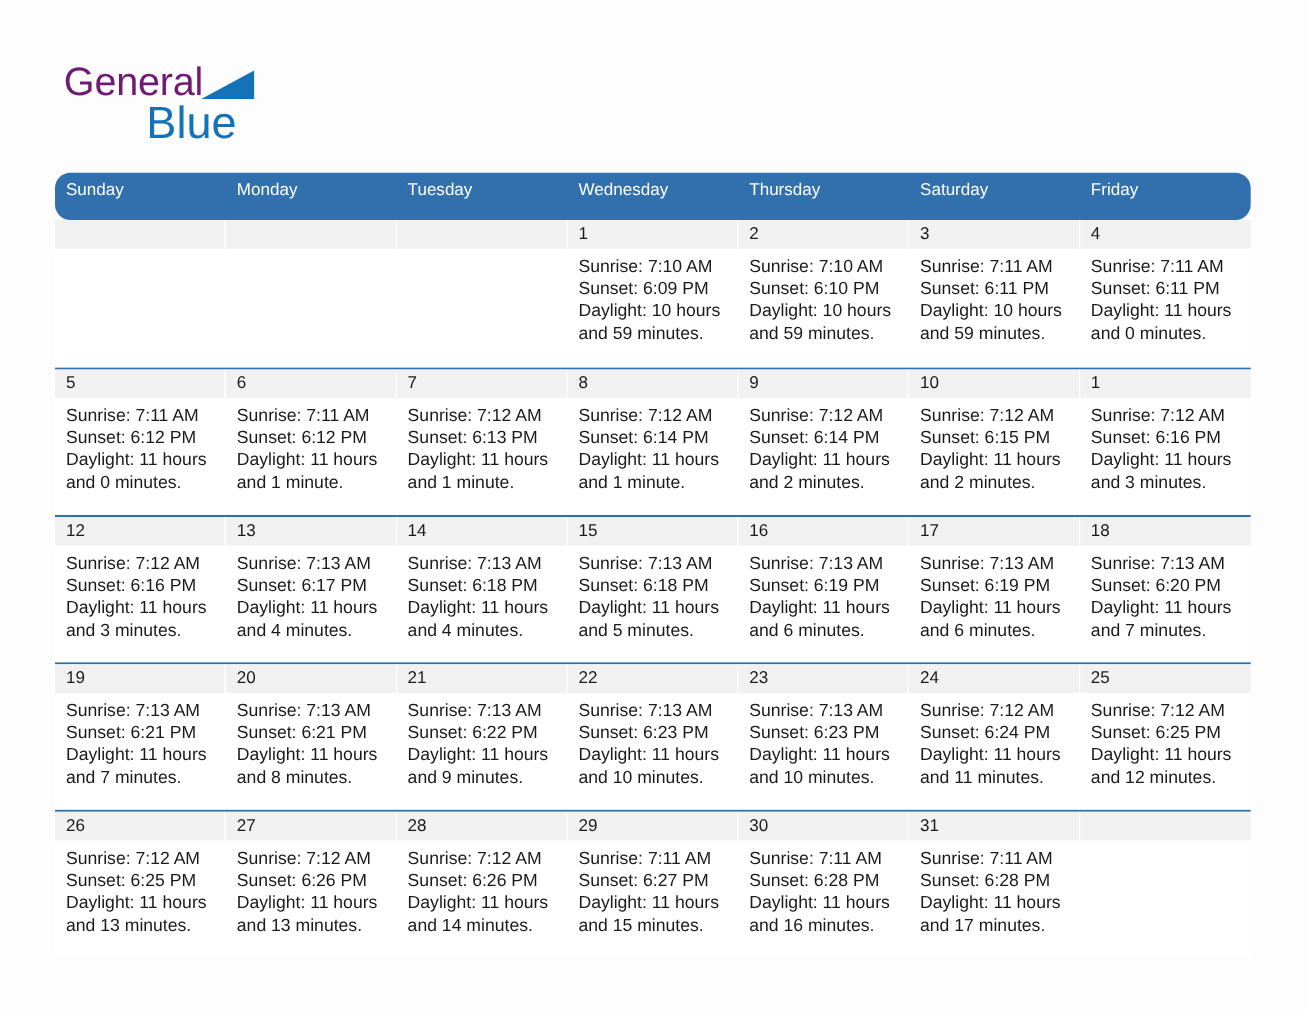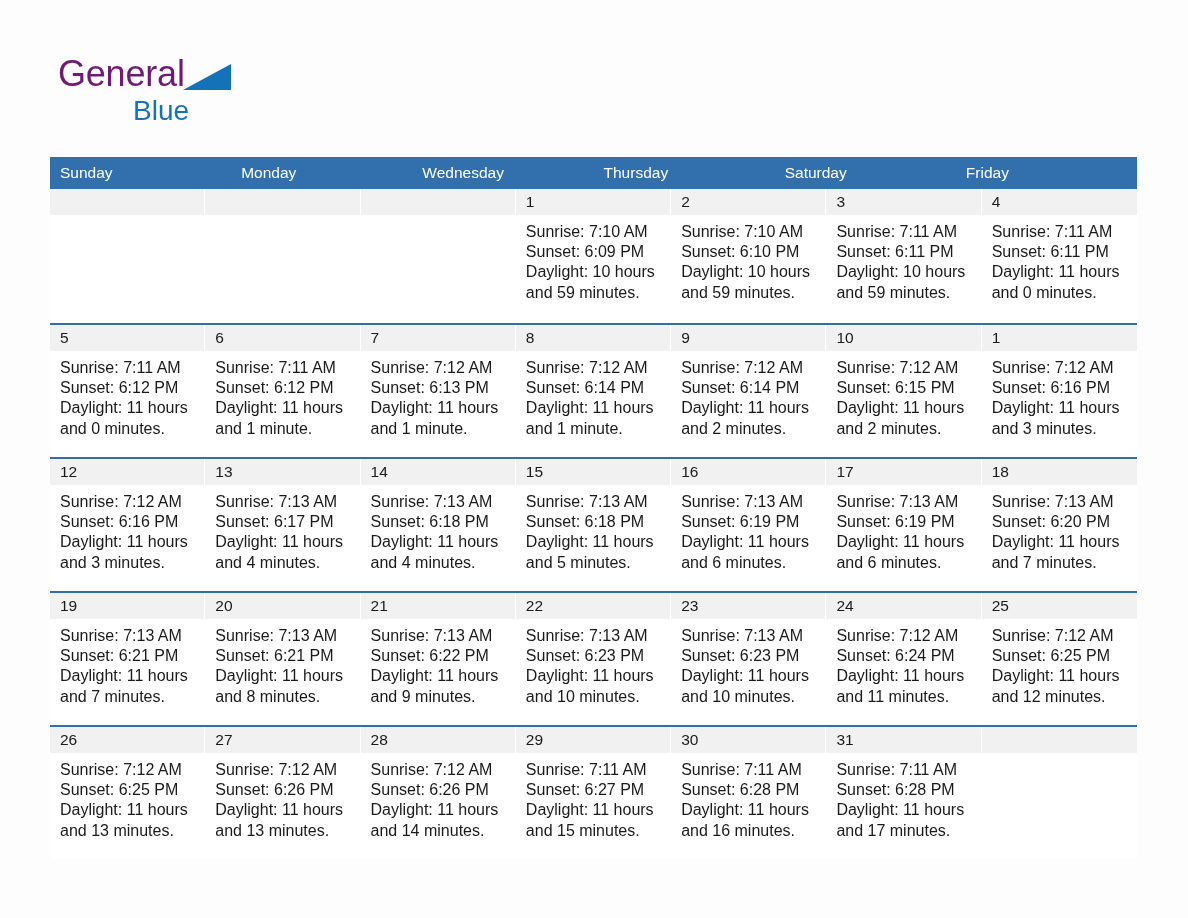--- a/index.html
+++ b/index.html
@@ -63,21 +63,21 @@
     border-style: solid;
     border-width: 0 0 26px 48px;
     border-color: transparent transparent #1473b8 transparent;
   }
   .brand-row2 {
     display: block;
     margin-top: -6px;
     padding-left: 75px;
   }
   .brand-blue {
-    font-size: 28px;
+    font-size: 41px;
     font-weight: 400;
     color: #1473b8;
     line-height: 42px;
   }
 
   .title-block {
     position: absolute;
     right: 0;
     top: 0;
     text-align: right;
@@ -101,21 +101,22 @@
   .calendar {
     position: absolute;
     left: 50px;
     top: 157px;
     width: 1087px;
   }
 
   .weekday-row {
     display: flex;
     background: #3170ad;
-    height: 32px;
+    height: 43px;
+    border-radius: 14px;
   }
   .weekday {
     flex: 1 1 0;
     color: #ffffff;
     font-size: 15.5px;
     line-height: 31px;
     padding-left: 10px;
     box-sizing: border-box;
     overflow: hidden;
     white-space: nowrap;
@@ -183,20 +184,21 @@
     </div>
 
 
   </div>
 
   <div class="calendar">
 
     <div class="weekday-row">
       <div class="weekday">Sunday</div>
       <div class="weekday">Monday</div>
+      <div class="weekday">Tuesday</div>
       <div class="weekday">Wednesday</div>
       <div class="weekday">Thursday</div>
       <div class="weekday">Saturday</div>
       <div class="weekday">Friday</div>
     </div>
 
     <div class="week first">
       <div class="day empty">
         <div class="daynum-strip"><span class="daynum"></span></div>
         <div class="day-info">

